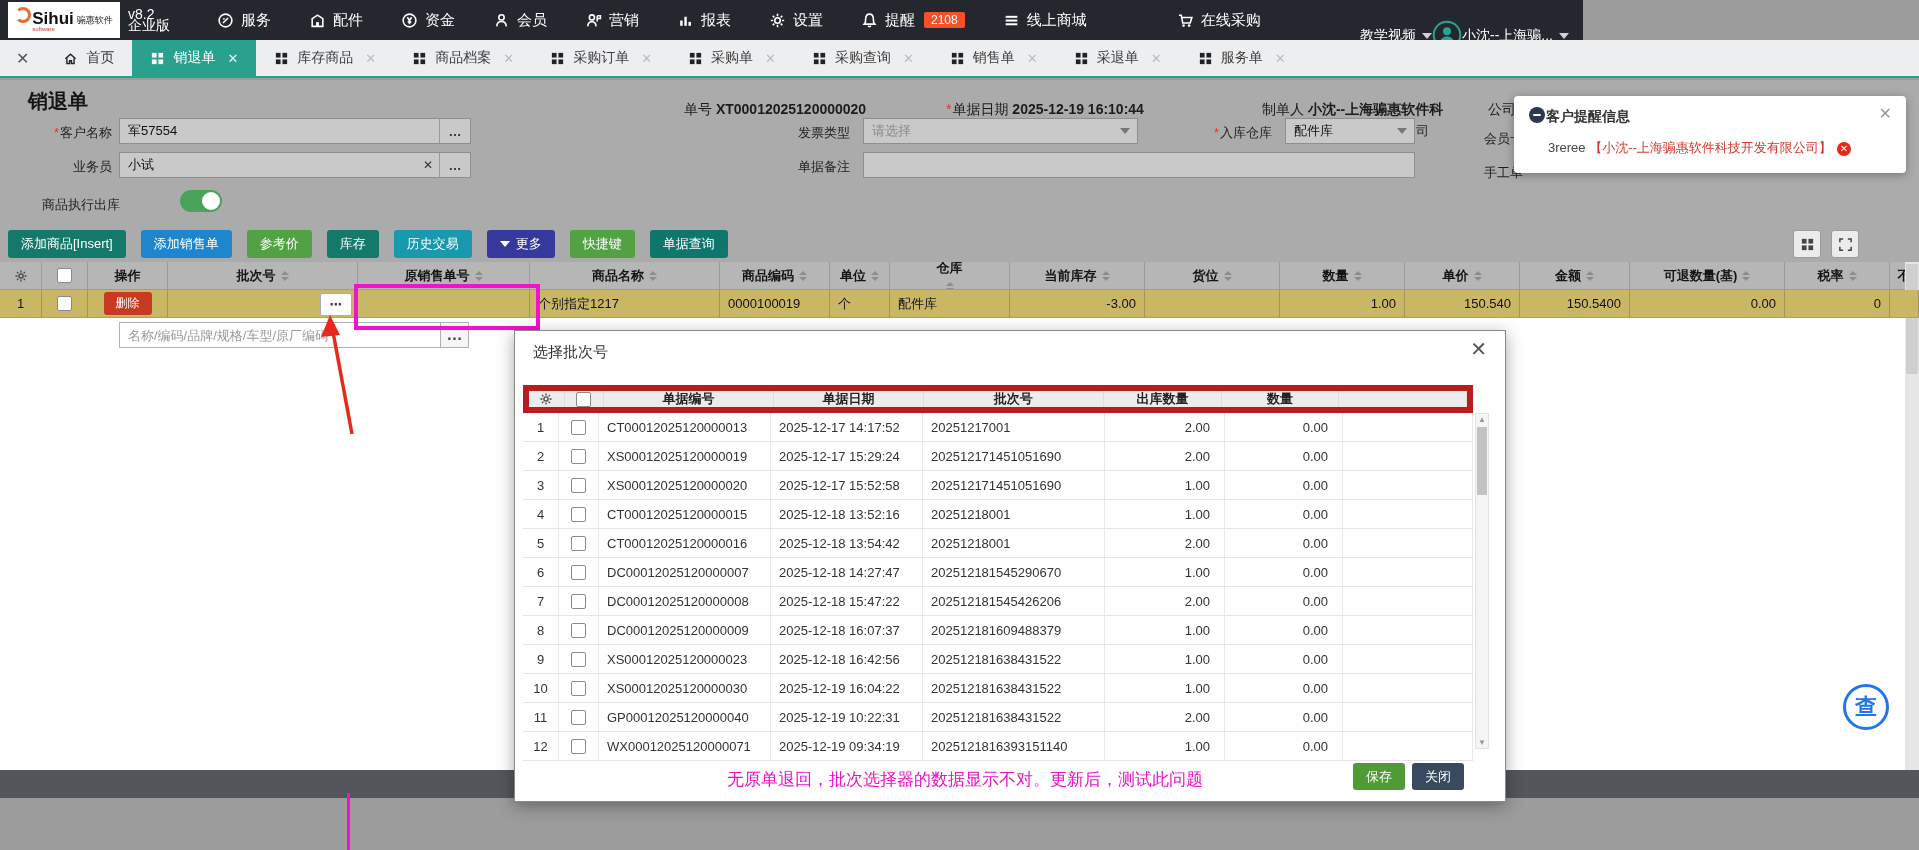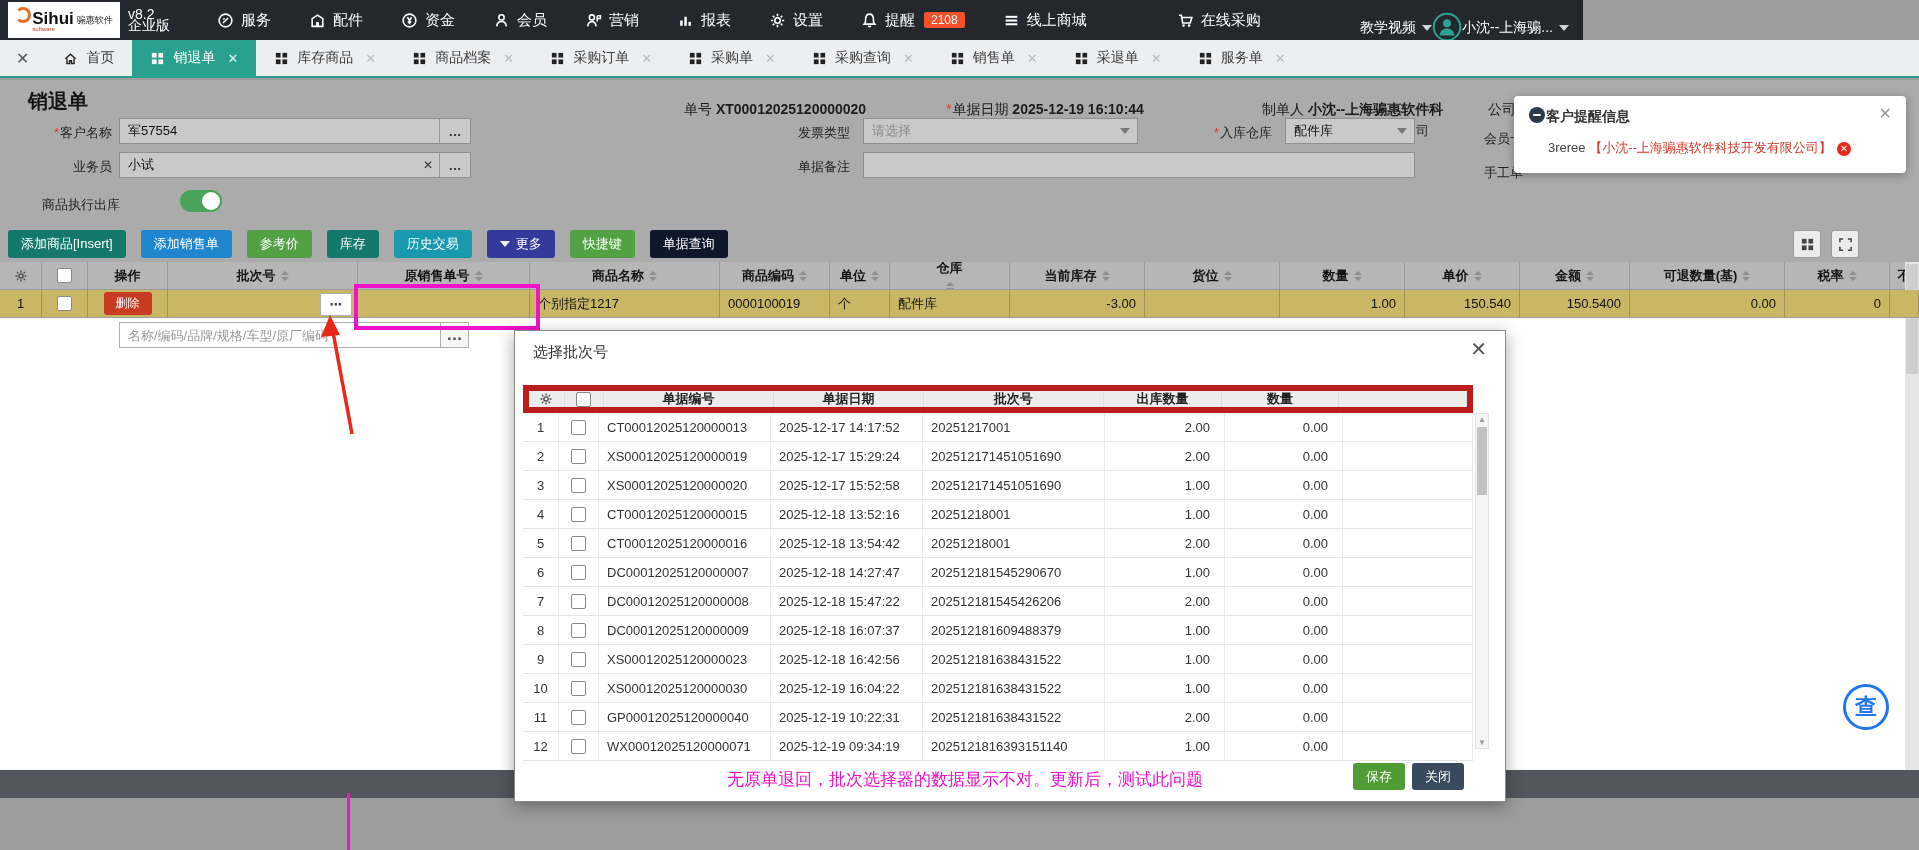--- a/index.html
+++ b/index.html
@@ -11,21 +11,21 @@
   .logo-main{font-size:17px;font-weight:bold;color:#111;letter-spacing:0;}
   .logo-swirl{width:10px;height:10px;border:3px solid #e8702a;border-left-color:transparent;border-radius:50%;display:inline-block;margin-right:-2px;margin-top:-10px;}
   .logo-sub{font-size:9px;color:#222;}
   .logo-tag{display:block;font-size:6px;color:#c0392b;margin-top:-3px;}
   .version{color:#fff;font-size:14px;line-height:11px;margin-left:128px;}
   .nav-items{display:flex;align-items:center;margin-left:28px;gap:0;}
   .nav-item{display:flex;align-items:center;gap:7px;color:#fff;font-size:15px;padding:0 19px;height:40px;cursor:pointer;white-space:nowrap;}
   .nav-item .nicon{display:inline-flex;color:#fff;}
   .nav-badge{background:#f4502a;color:#fff;font-size:12px;padding:1px 7px;border-radius:2px;margin-left:2px;}
   .nav-gap{margin-left:52px;}
-  .nav-right{position:absolute;right:14px;top:8px;height:40px;display:flex;align-items:center;gap:0;color:#fff;font-size:14px;}
+  .nav-right{position:absolute;right:14px;top:16px;height:40px;display:flex;align-items:center;gap:0;color:#fff;font-size:14px;}
   .caret{width:0;height:0;border-left:5px solid transparent;border-right:5px solid transparent;border-top:6px solid #cfd2d8;display:inline-block;margin-left:6px;}
   .nav-video,.nav-user{display:flex;align-items:center;cursor:pointer;}
   
   .tabbar{position:absolute;left:0;top:40px;width:1919px;height:38px;background:#edeef0;display:flex;align-items:stretch;z-index:3;border-bottom:2px solid #2aa18f;box-sizing:border-box;}
   .tab-closeall{display:flex;align-items:center;padding:0 16px;color:#555;font-size:16px;cursor:pointer;}
   .tab{display:flex;align-items:center;gap:8px;padding:0 18px;font-size:14px;color:#3c3c3c;cursor:pointer;white-space:nowrap;}
   .tab .ticon{display:inline-flex;color:#222;}
   .tab .tclose{color:#b9bcc1;font-size:13px;margin-left:4px;}
   .tab.active{background:#2aa18f;color:#fff;}
   .tab.active .ticon{color:#fff;}
@@ -437,21 +437,21 @@
         <button class="tbtn" style="background: rgb(24, 153, 174);">
           <span>历史交易</span>
         </button>
         <button class="tbtn" style="background: rgb(53, 57, 155);">
           <span class="bcaret"></span>
           <span>更多</span>
         </button>
         <button class="tbtn" style="background: rgb(82, 162, 68);">
           <span>快捷键</span>
         </button>
-        <button class="tbtn" style="background: #0f172a; justify-content: center;">
+        <button class="tbtn" style="background: #0f766e; justify-content: center;">
           <span>单据查询</span>
         </button>
       </span>
     <span class="tool-icons">
       <span class="tool-ic" id="ic-columns">
           <svg width="15" height="15" viewBox="0 0 16 16">
             <rect x="2" y="2" width="5" height="5" fill="#444"></rect>
             <rect x="9" y="2" width="5" height="5" fill="#444"></rect>
             <rect x="2" y="9" width="5" height="5" fill="#444"></rect>
             <rect x="9" y="9" width="5" height="5" fill="#444"></rect>

